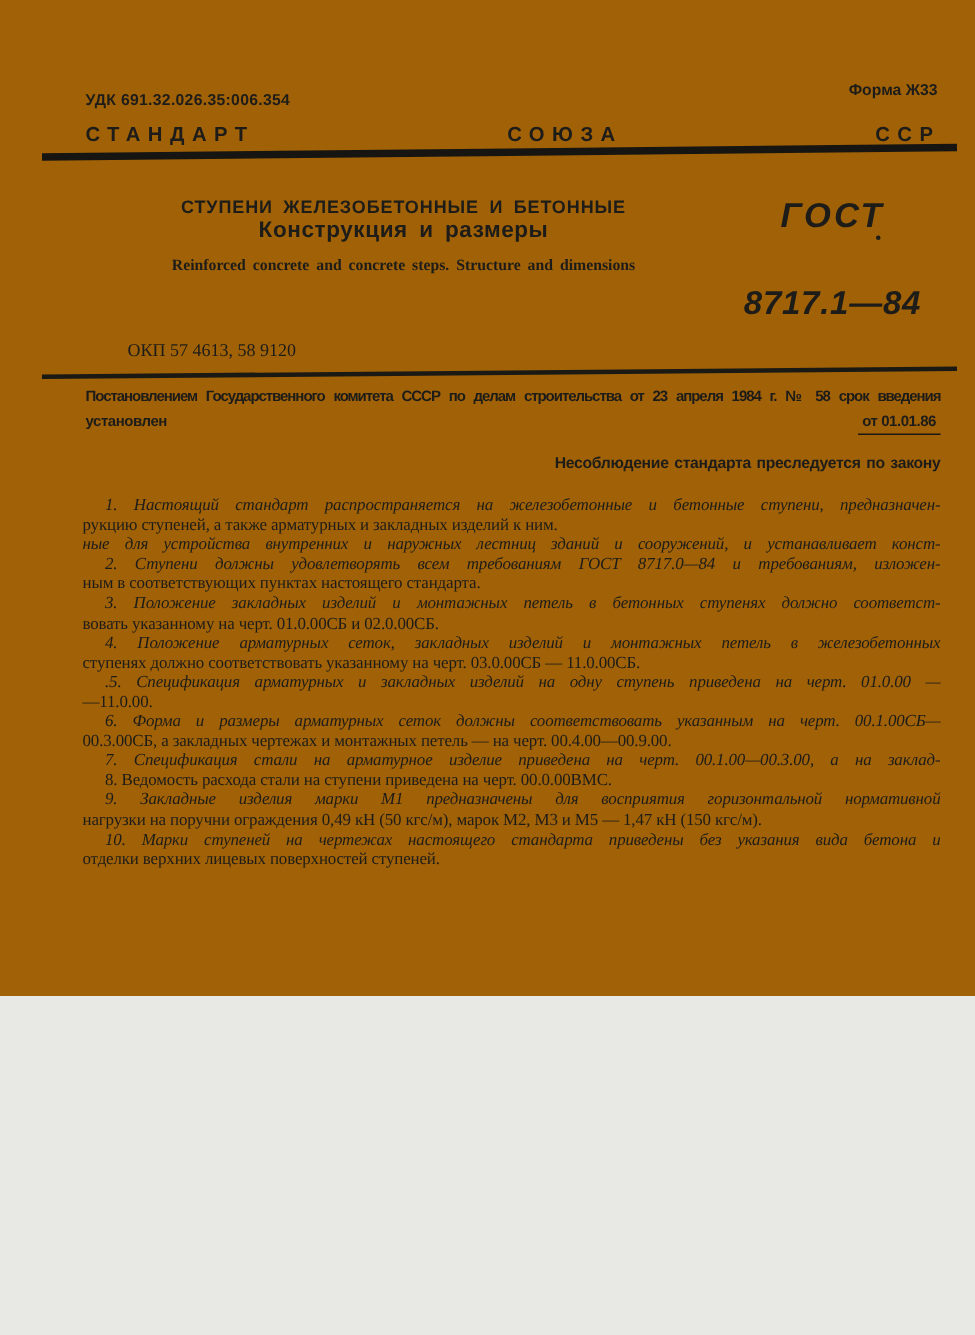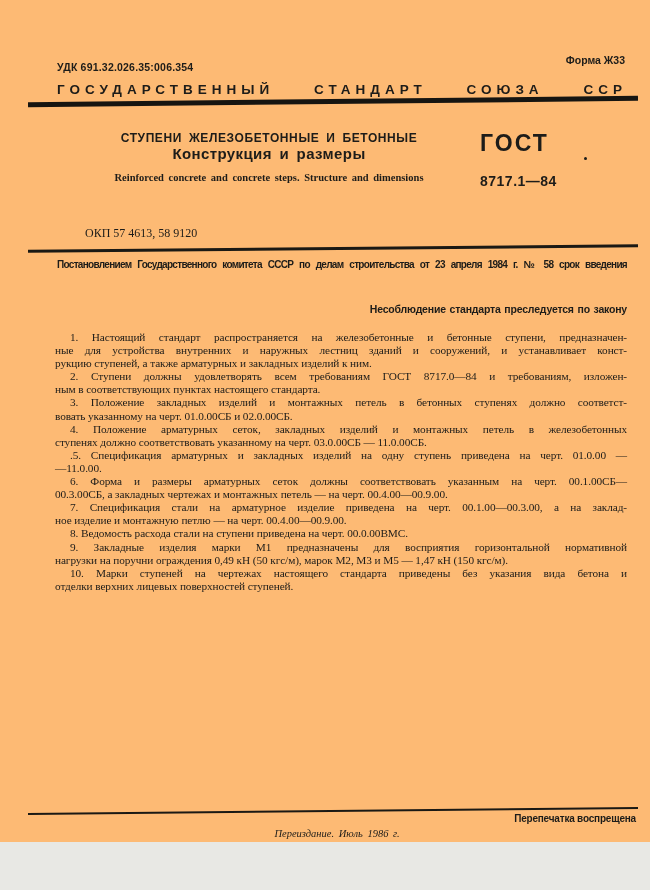--- a/index.html
+++ b/index.html
@@ -1,74 +1,73 @@
 <!DOCTYPE html>
 <html><head>
 <meta charset="utf-8">
 <style>
   html,body{margin:0;padding:0;background:#e8e8e4;}
   .sheet{
-    position:relative;width:650px;height:842px;margin:0 auto;
-    background:#fdba74;color:#1d1c19;overflow:hidden;
+    position:relative;width:650px;height:664px;margin:0 auto;
+    background:#a16207;color:#1d1c19;overflow:hidden;
     font-family:"Liberation Serif", serif;
   }
   .abs{position:absolute;}
   .b{font-family:"Liberation Sans", sans-serif;font-weight:bold;}
 
   .udk{left:57px;top:61px;font-size:10.5px;letter-spacing:.2px;}
   .gruppa{right:25px;top:54px;font-size:10.5px;}
   .gosline{
     left:57px;top:82px;width:570px;
     display:flex;justify-content:space-between;
     font-size:13.5px;
   }
   .gosline span{letter-spacing:5px;white-space:nowrap;}
   .thickrule{left:28px;top:99px;width:610px;height:5px;background:#161511;transform:rotate(-0.6deg);}
 
   .titleblock{left:57px;top:131px;width:424px;text-align:center;}
   .title-ru{font-size:12px;letter-spacing:.6px;word-spacing:3px;}
   .title-sub{font-size:15px;letter-spacing:.4px;word-spacing:3px;}
   .title-en{font-size:10.5px;margin-top:10px;word-spacing:2px;font-weight:bold;}
 
-  .gostblock{left:480px;top:130px;width:150px;}
+  .gostblock{left:480px;top:130px;width:150px;text-align:center;font-style:italic;}
   .gost1{font-size:23px;letter-spacing:2px;}
-  .gost2{font-size:14px;margin-top:16px;letter-spacing:.5px;white-space:nowrap;}
+  .gost2{font-size:22px;margin-top:32px;letter-spacing:.5px;white-space:nowrap;}
   .gostdot{position:absolute;left:104px;top:27px;width:3px;height:3px;background:#1d1c19;border-radius:50%;}
 
   .okp{left:85px;top:226px;font-size:12px;}
   .midrule{left:28px;top:247px;width:610px;height:2.5px;background:#1a1914;transform:rotate(-0.5deg);}
 
   .decree{left:57px;top:259px;width:570px;font-size:10px;}
   .decree1{letter-spacing:-0.7px;text-align:justify;text-align-last:justify;}
   .decree2{display:flex;justify-content:space-between;margin-top:6px;letter-spacing:-0.3px;}
   .datefrom{border-bottom:1.8px solid #1a1914;padding:0 3px 2px 3px;}
 
   .law{left:57px;top:303px;width:570px;text-align:right;font-size:10.5px;letter-spacing:-0.2px;word-spacing:1px;}
 
   .bodytext{left:55px;top:331px;width:572px;font-size:11.3px;line-height:13.1px;letter-spacing:-0.1px;}
   .bodyline{min-height:13.1px;white-space:normal;}
   .firstline{text-indent:15px;}
-  .fill{text-align:justify;text-align-last:justify;}
+  .fill{text-align:justify;text-align-last:justify;font-style:italic;}
 
   .footrule{left:28px;top:810px;width:610px;height:2px;background:#1a1914;transform:rotate(-0.55deg);}
   .izdanie{left:57px;top:861px;font-size:10px;letter-spacing:-0.2px;}
   .perepech{right:14px;top:813px;font-size:10px;letter-spacing:-0.2px;}
   .reissue{left:57px;top:828px;width:560px;text-align:center;font-style:italic;font-size:10.5px;word-spacing:2px;}
   .pagenum{left:38px;top:849px;font-size:11px;}
 </style>
 </head>
 <body>
 
 <div class="sheet">
 
   <div class="abs udk b">УДК 691.32.026.35:006.354</div>
   <div class="abs gruppa b">Форма Ж33</div>
 
   <div class="abs gosline b">
-      <span>ГОСУДАРСТВЕННЫЙ</span>
       <span>СТАНДАРТ</span>
       <span>СОЮЗА</span>
       <span>ССР</span>
     </div>
   <div class="abs thickrule"></div>
 
   <div class="abs titleblock">
     <div class="title-ru b">СТУПЕНИ ЖЕЛЕЗОБЕТОННЫЕ И БЕТОННЫЕ</div>
     <div class="title-sub b">Конструкция и размеры</div>
     <div class="title-en">Reinforced concrete and concrete steps. Structure and dimensions</div>
@@ -78,40 +77,43 @@
     <div class="gost1">ГОСТ</div>
     <div class="gostdot"></div>
     <div class="gost2">8717.1—84</div>
   </div>
 
   <div class="abs okp">ОКП 57 4613, 58 9120</div>
   <div class="abs midrule"></div>
 
   <div class="abs decree">
     <div class="decree1 b">Постановлением Государственного комитета СССР по делам строительства от 23 апреля 1984 г. № 58 срок введения</div>
+    <div class="decree2 b">
+      <span>установлен</span>
+      <span class="datefrom">от 01.01.86</span>
+    </div>
   </div>
 
   <div class="abs law b">Несоблюдение стандарта преследуется по закону</div>
 
   <div class="abs bodytext">
       <div class="bodyline firstline fill">1. Настоящий стандарт распространяется на железобетонные и бетонные ступени, предназначен-</div>
+      <div class="bodyline">рукцию ступеней, а также арматурных и закладных изделий к ним.</div>
       <div class="bodyline fill">ные для устройства внутренних и наружных лестниц  зданий и сооружений, и устанавливает конст-</div>
-      <div class="bodyline">рукцию ступеней, а также арматурных и закладных изделий к ним.</div>
       <div class="bodyline firstline fill">2. Ступени должны удовлетворять всем требованиям  ГОСТ 8717.0—84 и требованиям, изложен-</div>
       <div class="bodyline">ным в соответствующих пунктах настоящего  стандарта.</div>
       <div class="bodyline firstline fill">3. Положение закладных изделий и монтажных  петель в бетонных ступенях должно соответст-</div>
       <div class="bodyline">вовать указанному на черт. 01.0.00СБ и 02.0.00СБ.</div>
       <div class="bodyline firstline fill">4. Положение арматурных сеток,  закладных изделий и монтажных  петель в железобетонных</div>
       <div class="bodyline">ступенях должно соответствовать указанному на черт. 03.0.00СБ — 11.0.00СБ.</div>
       <div class="bodyline firstline fill">.5. Спецификация арматурных и закладных изделий на одну ступень приведена на черт. 01.0.00 —</div>
       <div class="bodyline">—11.0.00.</div>
       <div class="bodyline firstline fill">6. Форма и размеры арматурных сеток  должны  соответствовать указанным на черт. 00.1.00СБ—</div>
       <div class="bodyline">00.3.00СБ, а закладных чертежах и монтажных  петель  — на черт. 00.4.00—00.9.00.</div>
       <div class="bodyline firstline fill">7. Спецификация стали на арматурное изделие  приведена на черт. 00.1.00—00.3.00, а на заклад-</div>
-      <div class="bodyline">ное  изделие и монтажную   петлю — на  черт.   00.4.00—00.9.00.</div>
       <div class="bodyline firstline">8. Ведомость расхода стали на ступени приведена  на черт. 00.0.00ВМС.</div>
       <div class="bodyline firstline fill">9. Закладные изделия марки М1 предназначены  для  восприятия горизонтальной  нормативной</div>
       <div class="bodyline">нагрузки на поручни   ограждения 0,49   кН (50 кгс/м), марок М2, М3 и М5 — 1,47 кН (150 кгс/м).</div>
       <div class="bodyline firstline fill">10. Марки ступеней на чертежах настоящего стандарта приведены без указания вида бетона и</div>
       <div class="bodyline">отделки верхних лицевых поверхностей ступеней.</div>
     </div>
 
   <div class="abs footrule"></div>
   <div class="abs izdanie b">Издание официальное</div>
   <div class="abs perepech b">Перепечатка воспрещена</div>

